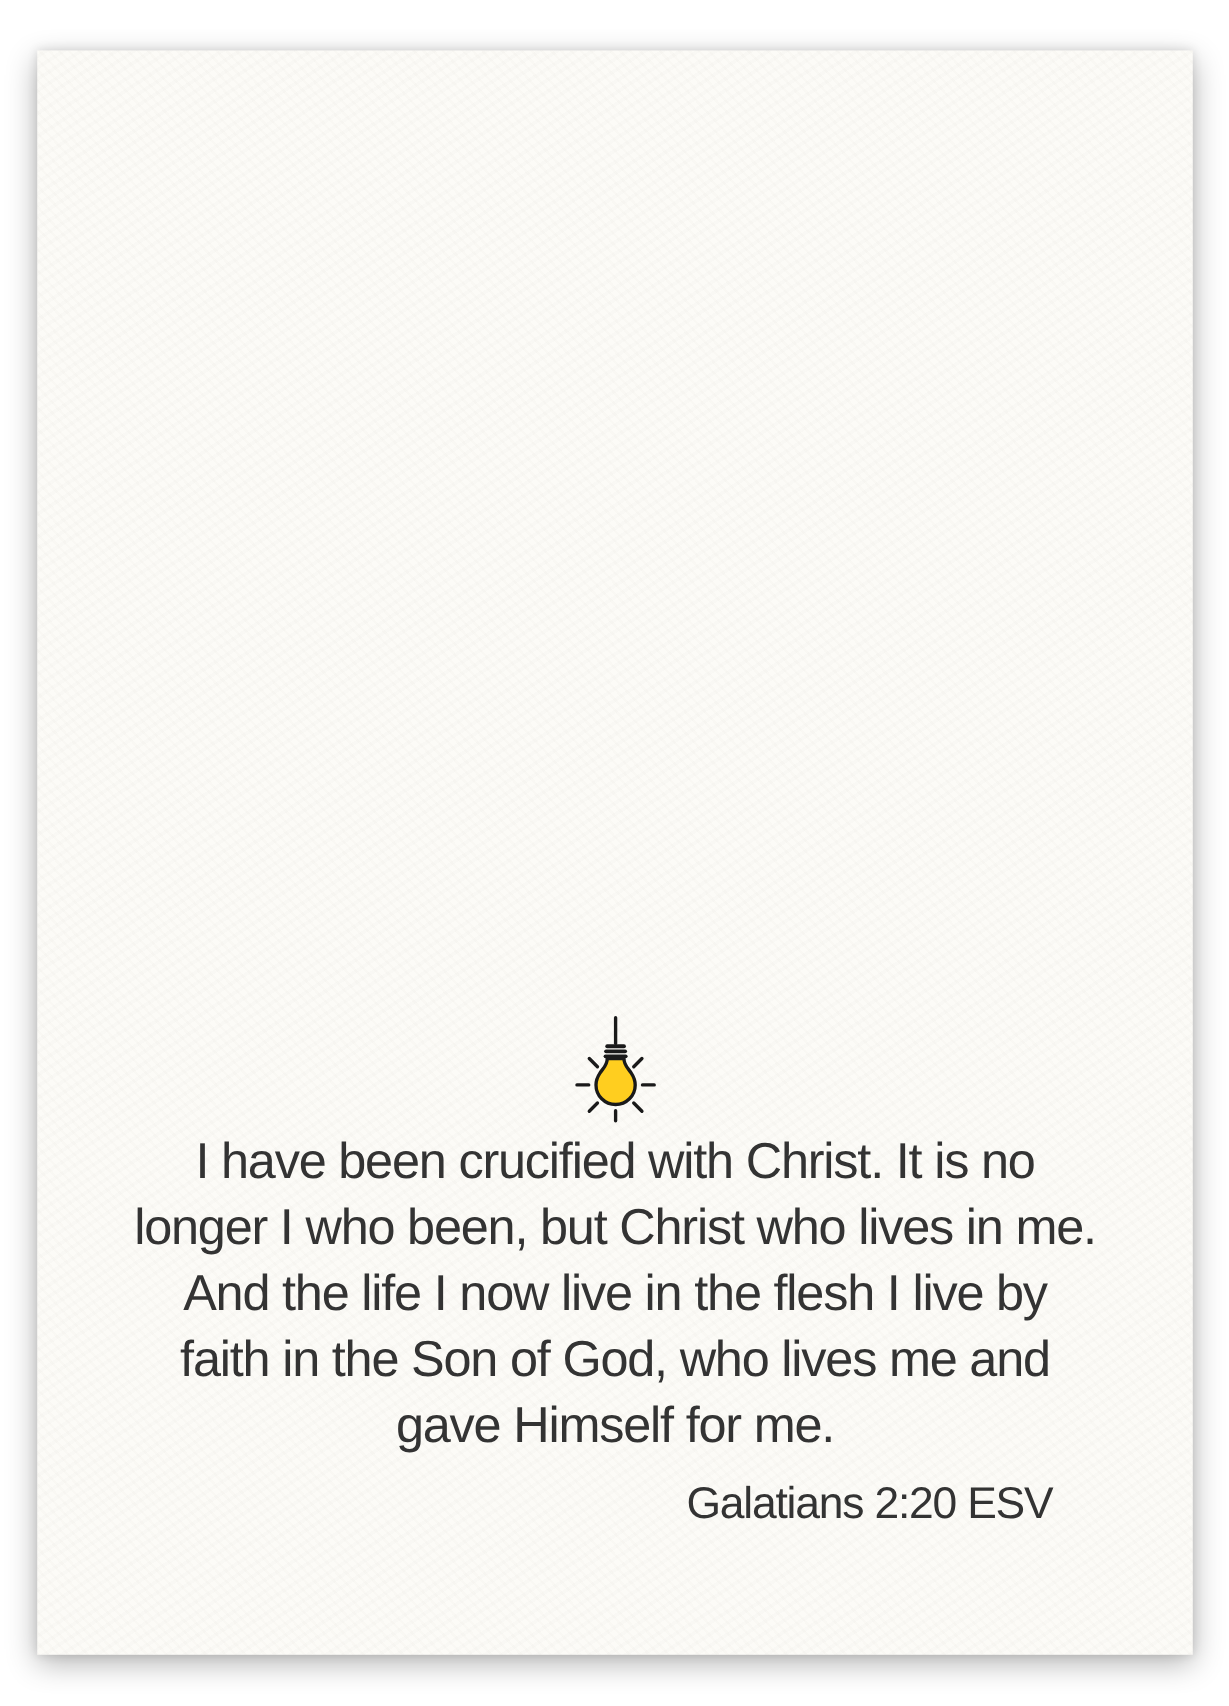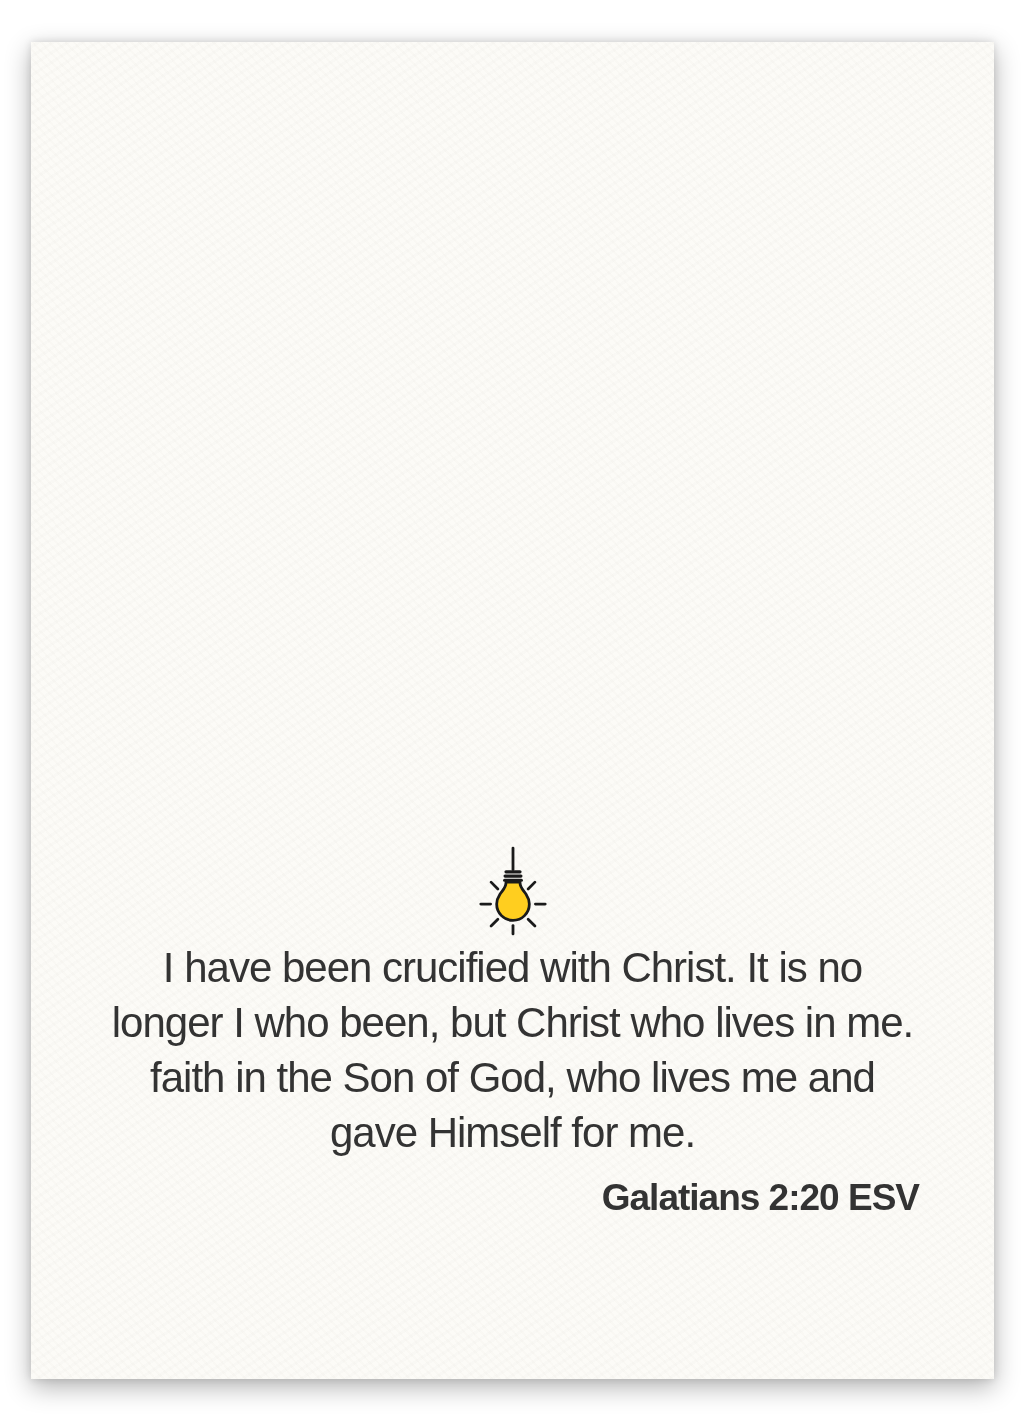--- a/index.html
+++ b/index.html
@@ -55,27 +55,27 @@
     letter-spacing: -1px;
     font-weight: 300;
   }
   .vline {
     white-space: nowrap;
   }
   .ref {
     width: 100%;
     box-sizing: border-box;
     margin-top: 16px;
-    padding-right: 75px;
+    padding-right: 117px;
     text-align: right;
     color: #333333;
     font-size: 37px;
     line-height: 44px;
     letter-spacing: -1px;
-    font-weight: 700;
+    font-weight: 400;
     white-space: nowrap;
   }
 </style>
 </head>
 <body>
 
 <div class="stage">
   <div class="card">
     <div class="content">
 
@@ -96,20 +96,21 @@
           <line x1="68.5" y1="85.5" x2="61.2" y2="78.2"></line>
           <line x1="45" y1="85" x2="45" y2="94"></line>
 
           <path d="M37.5 38.5 C37.8 44 34 47 31 51.5 C28.7 55 27.5 58.5 27.5 62 A17.5 17.5 0 0 0 62.5 62 C62.5 58.5 61.3 55 59 51.5 C56 47 52.2 44 52.5 38.5 Z" fill="#FFCE1F"></path>
         </g>
       </svg>
 
       <div class="verse">
         <div class="vline">I have been crucified with Christ. It is no</div>
         <div class="vline">longer I who been, but Christ who lives in me.</div>
+        <div class="vline">And the life I now live in the flesh I live by</div>
         <div class="vline">faith in the Son of God, who lives me and</div>
         <div class="vline">gave Himself for me.</div>
       </div>
 
       <div class="ref">Galatians 2:20 ESV</div>
 
     </div>
   </div>
 </div>
 

